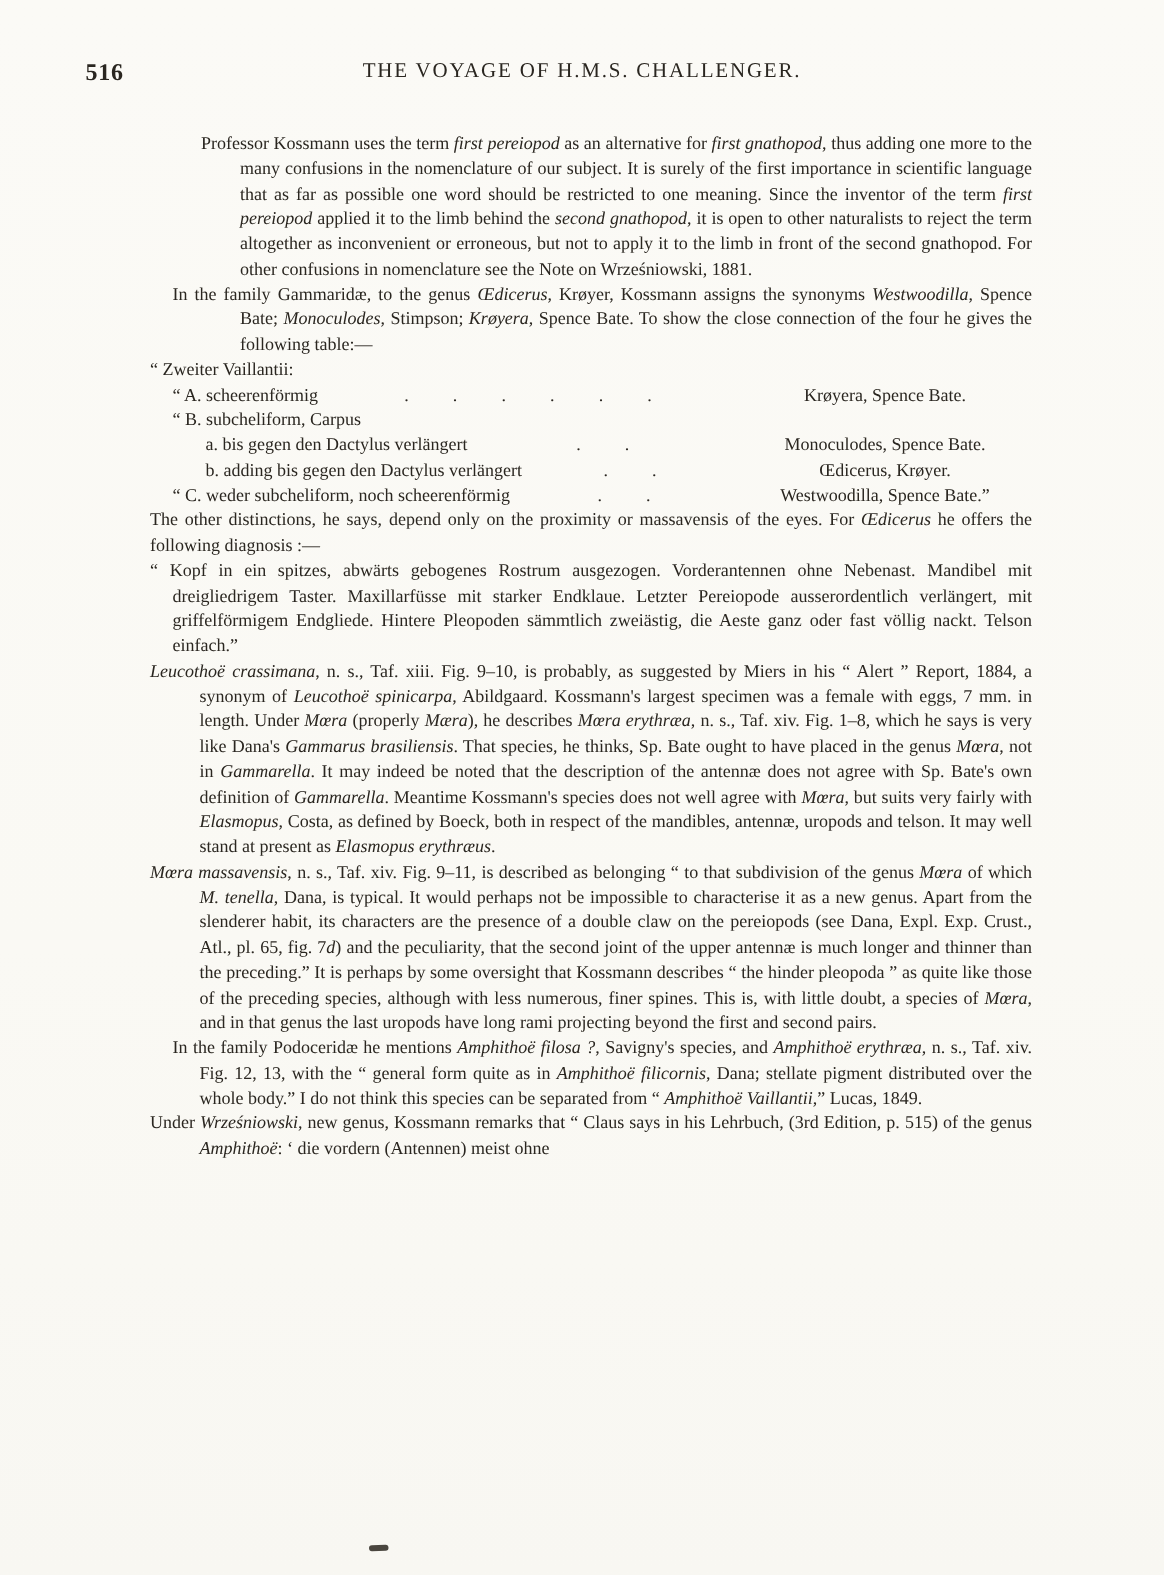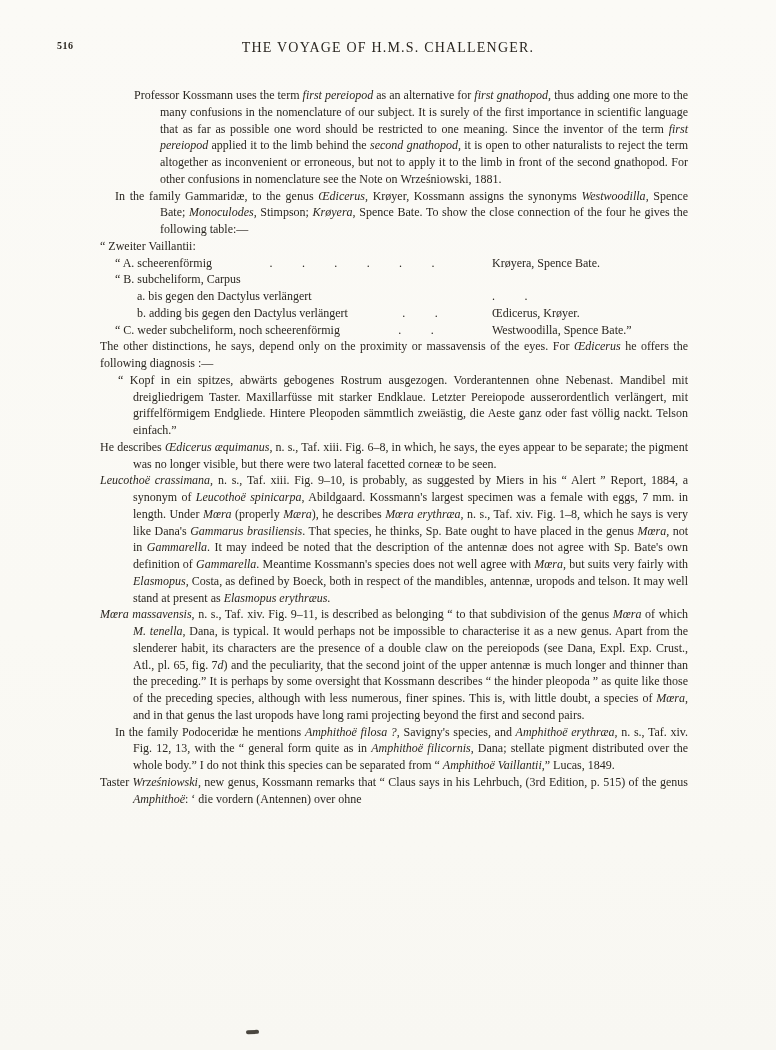--- a/index.html
+++ b/index.html
@@ -22,21 +22,21 @@
     position: absolute;
     top: 40px;
     left: 0;
     width: 100%;
     height: 20px;
   }
   .folio {
     position: absolute;
     left: 57px;
     top: 0;
-    font-size: 10px;
+    font-size: 16px;
     font-weight: 700;
     letter-spacing: 0.5px;
   }
   .head-title {
     position: absolute;
     left: 0;
     width: 100%;
     text-align: center;
     font-size: 14px;
     letter-spacing: 1.2px;
@@ -51,42 +51,42 @@
     font-size: 12px;
     line-height: 16.75px;
     text-align: justify;
   }
   .para { margin: 0; }
   .it { font-style: italic; }
   
   .s-open  { padding-left: 60px; text-indent: -26px; }
   .s-open2 { padding-left: 60px; text-indent: -45px; }
   .s-flush { padding-left: 0;    text-indent: 0; }
-  .s-quote { padding-left: 15px; text-indent: -15px; margin-left: 18px; }
+  .s-quote { padding-left: 15px; text-indent: -15px; }
   .s-desc  { padding-left: 33px; text-indent: -33px; }
   .s-desc-in { padding-left: 33px; text-indent: -18px; }
   
   .gtable { margin: 0; }
   .trow {
     display: flex;
     align-items: baseline;
     white-space: nowrap;
   }
   .ind-t0 { padding-left: 0; }
   .ind-t1 { padding-left: 15px; }
   .ind-t2 { padding-left: 37px; gap: 20px; }
   .tleft  { flex: none; white-space: pre; }
   .tdots {
     flex: 1;
     text-align: center;
     word-spacing: 2.2em;
     overflow: hidden;
     white-space: nowrap;
   }
-  .tright { flex: none; width: 196px; text-align: left; white-space: pre; }
+  .tright { flex: none; width: 196px; text-align: center; white-space: pre; }
   
   .artifact {
     position: absolute;
     left: 246px;
     top: 1030px;
     width: 13px;
     height: 3.5px;
     background: #4a463f;
     border-radius: 2px;
     transform: rotate(-2deg);
@@ -117,36 +117,36 @@
           <span class="tright">Krøyera, Spence Bate.</span>
         </div>
         <div class="trow ind-t1">
           <span class="tleft">“ B. subcheliform, Carpus</span>
           <span class="tdots"></span>
           <span class="tright"></span>
         </div>
         <div class="trow ind-t2">
           <span class="tleft">a. bis gegen den Dactylus verlängert</span>
           <span class="tdots">. .</span>
+          <span class="tright">Monoculodes, Spence Bate.</span>
         </div>
         <div class="trow ind-t2">
           <span class="tleft">b. adding bis gegen den Dactylus verlängert</span>
           <span class="tdots">. .</span>
           <span class="tright">Œdicerus, Krøyer.</span>
         </div>
         <div class="trow ind-t1">
           <span class="tleft">“ C. weder subcheliform, noch scheerenförmig</span>
           <span class="tdots">. .</span>
           <span class="tright">Westwoodilla, Spence Bate.”</span>
         </div>
       </div>
       <p class="para s-flush"><span>The other distinctions, he says, depend only on the proximity or massavensis of the eyes.  For </span><span class="it">Œdicerus</span><span> he offers the following diagnosis :—</span></p>
       <p class="para s-quote"><span>“ Kopf in ein spitzes, abwärts gebogenes Rostrum ausgezogen.  Vorderantennen ohne Nebenast.  Mandibel mit dreigliedrigem Taster.  Maxillarfüsse mit starker Endklaue.  Letzter Pereiopode ausserordentlich verlängert, mit griffelförmigem Endgliede.  Hintere Pleopoden sämmtlich zweiästig, die Aeste ganz oder fast völlig nackt.  Telson einfach.”</span></p>
-      <p class="para s-desc"><span>He describes </span><span class="it">Œdicerus æquimanus</span><span>, n. s., Taf. xiii. Fig. 6–8, in which, he says, the eyes appear to be separate; the pigment was no longer visible, but there were two lateral facetted corneæ to be seen.</span></p>
       <p class="para s-desc"><span class="it">Leucothoë crassimana</span><span>, n. s., Taf. xiii. Fig. 9–10, is probably, as suggested by Miers in his “ Alert ” Report, 1884, a synonym of </span><span class="it">Leucothoë spinicarpa</span><span>, Abildgaard.  Kossmann's largest specimen was a female with eggs, 7 mm. in length.  Under </span><span class="it">Mœra</span><span> (properly </span><span class="it">Mæra</span><span>), he describes </span><span class="it">Mœra erythræa</span><span>, n. s., Taf. xiv. Fig. 1–8, which he says is very like Dana's </span><span class="it">Gammarus brasiliensis</span><span>.  That species, he thinks, Sp. Bate ought to have placed in the genus </span><span class="it">Mœra</span><span>, not in </span><span class="it">Gammarella</span><span>.  It may indeed be noted that the description of the antennæ does not agree with Sp. Bate's own definition of </span><span class="it">Gammarella</span><span>.  Meantime Kossmann's species does not well agree with </span><span class="it">Mœra</span><span>, but suits very fairly with </span><span class="it">Elasmopus</span><span>, Costa, as defined by Boeck, both in respect of the mandibles, antennæ, uropods and telson.  It may well stand at present as </span><span class="it">Elasmopus erythræus</span><span>.</span></p>
       <p class="para s-desc"><span class="it">Mœra massavensis</span><span>, n. s., Taf. xiv. Fig. 9–11, is described as belonging “ to that subdivision of the genus </span><span class="it">Mœra</span><span> of which </span><span class="it">M. tenella</span><span>, Dana, is typical.  It would perhaps not be impossible to characterise it as a new genus.  Apart from the slenderer habit, its characters are the presence of a double claw on the pereiopods (see Dana, Expl. Exp. Crust., Atl., pl. 65, fig. 7</span><span class="it">d</span><span>) and the peculiarity, that the second joint of the upper antennæ is much longer and thinner than the preceding.”  It is perhaps by some oversight that Kossmann describes “ the hinder pleopoda ” as quite like those of the preceding species, although with less numerous, finer spines.  This is, with little doubt, a species of </span><span class="it">Mœra</span><span>, and in that genus the last uropods have long rami projecting beyond the first and second pairs.</span></p>
       <p class="para s-desc-in"><span>In the family Podoceridæ he mentions </span><span class="it">Amphithoë filosa ?</span><span>, Savigny's species, and </span><span class="it">Amphithoë erythræa</span><span>, n. s., Taf. xiv. Fig. 12, 13, with the “ general form quite as in </span><span class="it">Amphithoë filicornis</span><span>, Dana; stellate pigment distributed over the whole body.”  I do not think this species can be separated from “ </span><span class="it">Amphithoë Vaillantii</span><span>,” Lucas, 1849.</span></p>
-      <p class="para s-desc"><span>Taster </span><span class="it">Wrześniowski</span><span>, new genus, Kossmann remarks that “ Claus says in his Lehrbuch, (3rd Edition, p. 515) of the genus </span><span class="it">Amphithoë</span><span>: ‘ die vordern (Antennen) over ohne</span></p>
+      <p class="para s-desc"><span>Under </span><span class="it">Wrześniowski</span><span>, new genus, Kossmann remarks that “ Claus says in his Lehrbuch, (3rd Edition, p. 515) of the genus </span><span class="it">Amphithoë</span><span>: ‘ die vordern (Antennen) meist ohne</span></p>
     </div>
 
   <div class="artifact"></div>
 
 </div>
 
 </body></html>

